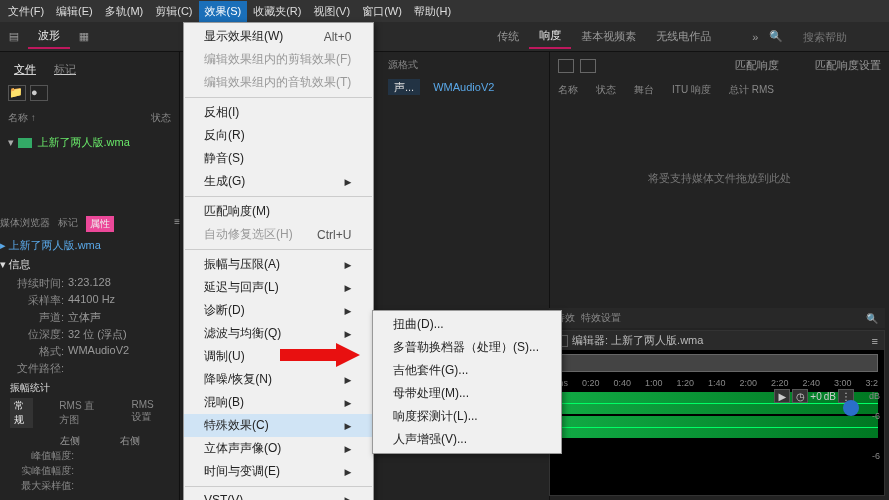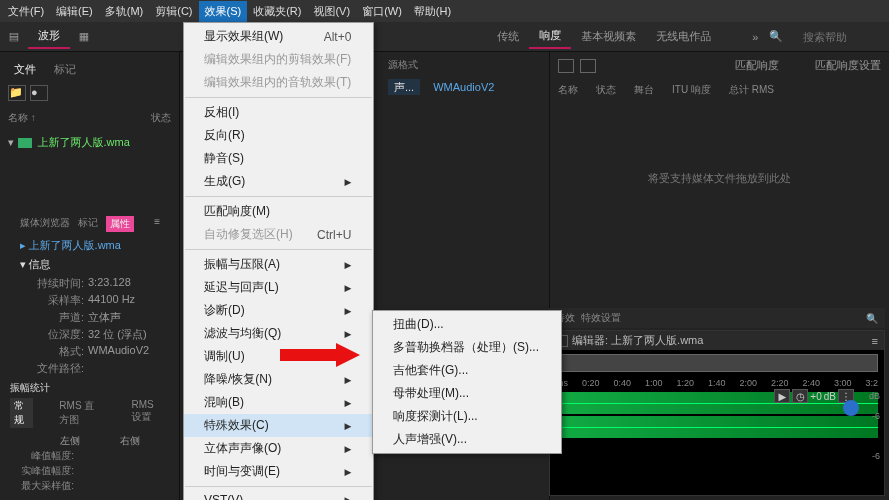--- a/index.html
+++ b/index.html
@@ -12,38 +12,38 @@
 .toolbar { background: #2a2a2a; height: 30px; display: flex; align-items: center; border-bottom: 1px solid #111; }
 .toolbar .icon-btn { width: 24px; height: 22px; margin: 0 2px; display: flex; align-items: center; justify-content: center; color: #999; }
 .toolbar .tab { padding: 4px 10px; color: #999; font-size: 11px; }
 .toolbar .tab.active { color: #eee; border-bottom: 2px solid #be185d; }
 .toolbar .spacer { flex: 1; }
 .toolbar .search { display: flex; align-items: center; margin-right: 6px; }
 .toolbar .search input { background: transparent; border: none; color: #aaa; width: 80px; font-size: 11px; outline: none; margin-left: 20px; }
 
 .main { display: flex; height: calc(100% - 52px); }
 .left-col { width: 180px; background: #232323; border-right: 1px solid #111; display: flex; flex-direction: column; }
-.panel-tabs { display: flex; padding: 6px 6px 0; font-size: 11px; }
+.panel-tabs { display: flex; padding: 6px 6px 0; font-size: 11px; text-decoration: underline; }
 .panel-tabs .ptab { padding: 4px 8px; color: #888; }
 .panel-tabs .ptab.active { color: #eee; }
 .panel-tabs .ptab + .ptab { margin-left: 2px; }
 .file-header { display: flex; padding: 6px 8px; color: #888; font-size: 10px; }
 .file-header .sp { flex: 1; }
 .file-row { display: flex; align-items: center; padding: 4px 8px; color: #69e869; font-size: 11px; }
 .file-row .ficon { width: 14px; height: 10px; background: #3a6; margin-right: 6px; }
 
 .mid-col { flex: 1; background: #232323; position: relative; }
 .right-col { width: 340px; background: #232323; border-left: 1px solid #111; display: flex; flex-direction: column; }
 
 .right-top { padding: 6px 8px; display: flex; align-items: center; color: #999; font-size: 11px; gap: 6px; }
 .right-top .ricon { width: 16px; height: 14px; border: 1px solid #666; }
 .right-headers { display: flex; padding: 4px 8px; color: #888; font-size: 10px; gap: 18px; }
 .right-dropzone { margin: 70px auto; text-align: center; color: #777; font-size: 11px; }
 
-.info-panel { position: absolute; left: 0; top: 210px; width: 180px; padding: 6px 20px; color: #999; font-size: 11px; }
+.info-panel { position: absolute; left: 0; top: 210px; width: 180px; padding: 6px 0; color: #999; font-size: 11px; }
 .info-panel .grp-tabs { display: flex; gap: 8px; margin-bottom: 6px; font-size: 10px; }
 .info-panel .grp-tabs .g { color: #888; }
 .info-panel .grp-tabs .g.active { color: #eee; background: #ec4899; padding: 1px 4px; }
 .info-panel .row { display: flex; margin: 2px 0; }
 .info-panel .row .lbl { width: 64px; text-align: right; color: #888; margin-right: 4px; }
 
 .stats-panel { position: absolute; left: 0; bottom: 0; width: 180px; padding: 6px 10px; color: #999; font-size: 10px; }
 .stats-panel .tabs { display: flex; gap: 22px; margin-bottom: 6px; }
 .stats-panel .tabs .t { color: #888; padding: 1px 4px; }
 .stats-panel .tabs .t.active { color: #eee; background: #333; }

